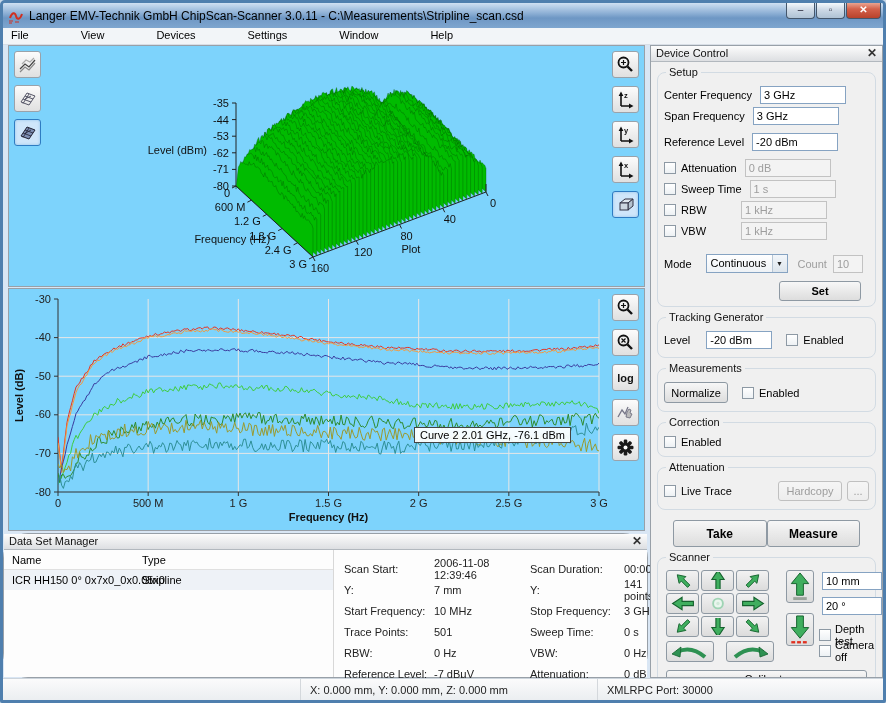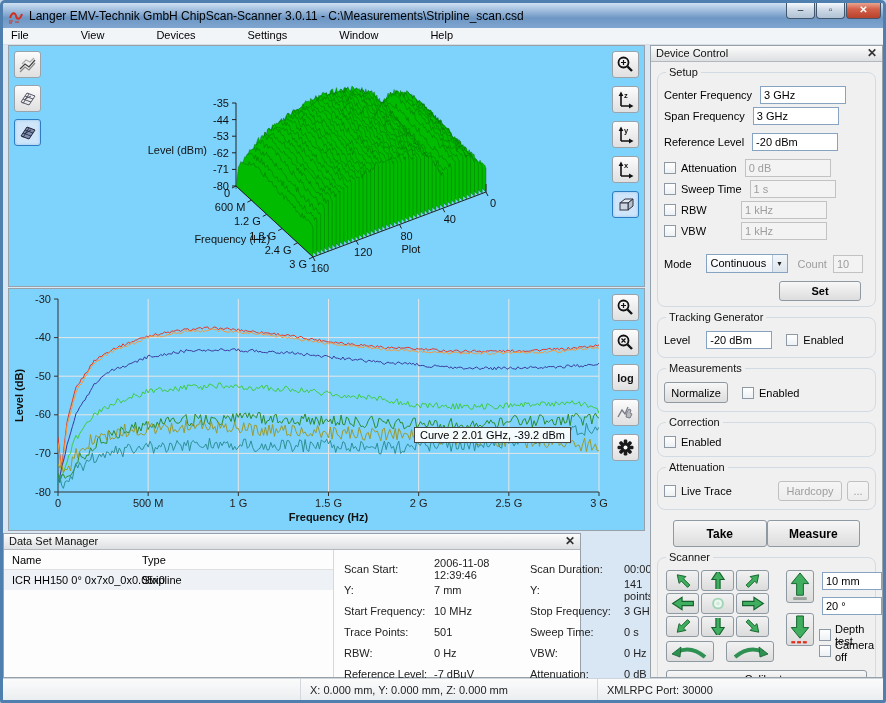--- a/index.html
+++ b/index.html
@@ -21,21 +21,21 @@
                 color:#fff; font-weight:bold; }
   
   .menubar { position:absolute; left:0; top:25px; right:0; height:17px;
              background:#f2f5f8; border-bottom:1px solid #d8dee6; display:flex; align-items:flex-start;gap:36px; }
   .mitem { font-size:11px; padding:1px 8px; color:#000; }
   
   .content { position:absolute; left:0; top:42px; right:0; bottom:22px; }
   .panel { position:absolute; background:#7dd3fc; border:1px solid #98a0a8; }
   #panel3d { left:5px; top:0; width:637px; height:242px; }
   #panel2d { left:5px; top:243px; width:637px; height:243px; }
-  #dsm     { left:0;  top:488px; width:578px; height:145px; background:#fdfdfd; }
+  #dsm     { left:0;  top:488px; width:645px; height:145px; background:#fdfdfd;border-radius:25px; }
   #device  { left:647px; top:0; width:233px; height:633px; background:#f0f0f0; }
   .ptitle { height:16px; background:linear-gradient(#fcfcfc,#dddfe2); border-bottom:1px solid #b2b8be;
             font-size:11px; color:#111; padding:1px 5px; position:relative; }
   .pclose { position:absolute; right:5px; top:0; font-size:12px; font-weight:bold; color:#333; line-height:15px; }
   
   .tbtn { width:27px; height:27px; border:1px solid #9aa2aa; border-radius:3px;
           background:linear-gradient(#fcfcfc,#ececec 55%,#e0e0e0);
           display:flex; align-items:center; justify-content:center; }
   .tbtn.sel { border-color:#2e7cc2; background:#cfe6fa; box-shadow:inset 0 0 3px #8fc2ea; }
   .vtools { position:absolute; left:5px; top:5px; display:flex; flex-direction:column; gap:7px; }
@@ -335,21 +335,21 @@
           <g clip-path="url(#clip2d)">
             <path d="M49.0,147.1L50.8,164.5L52.6,178.0L54.4,163.0L56.2,147.2L58.0,132.4L59.8,124.3L61.6,117.5L63.4,110.8L65.2,103.5L67.0,97.1L68.8,94.7L70.6,93.2L72.4,88.5L74.2,88.0L76.0,83.4L77.9,82.5L79.7,80.0L81.5,75.0L83.3,74.3L85.1,70.1L86.9,70.7L88.7,68.7L90.5,66.3L92.3,66.9L94.1,64.9L95.9,63.6L97.7,62.7L99.5,62.7L101.3,61.5L103.1,59.7L104.9,58.1L106.7,59.1L108.5,57.5L110.3,55.8L112.1,57.0L113.9,53.8L115.7,55.7L117.5,54.3L119.3,52.1L121.1,53.4L122.9,51.6L124.7,51.6L126.5,50.2L128.3,49.8L130.1,48.4L132.0,48.0L133.8,47.8L135.6,47.8L137.4,46.1L139.2,46.9L141.0,45.5L142.8,46.4L144.6,45.3L146.4,43.3L148.2,45.0L150.0,45.1L151.8,43.8L153.6,43.6L155.4,42.0L157.2,42.7L159.0,41.9L160.8,43.1L162.6,41.0L164.4,41.2L166.2,40.8L168.0,39.9L169.8,40.3L171.6,41.4L173.4,40.1L175.2,38.8L177.0,39.1L178.8,38.6L180.6,40.8L182.4,40.3L184.3,38.7L186.1,39.7L187.9,38.5L189.7,37.8L191.5,37.7L193.3,39.1L195.1,37.3L196.9,37.3L198.7,36.9L200.5,39.4L202.3,39.2L204.1,37.4L205.9,37.0L207.7,37.8L209.5,39.8L211.3,37.9L213.1,38.7L214.9,39.5L216.7,38.3L218.5,37.9L220.3,38.9L222.1,40.2L223.9,38.6L225.7,39.5L227.5,40.5L229.3,38.8L231.1,41.1L232.9,39.6L234.7,41.6L236.5,40.4L238.4,41.1L240.2,41.5L242.0,41.7L243.8,40.7L245.6,41.5L247.4,42.4L249.2,43.1L251.0,43.3L252.8,41.4L254.6,43.5L256.4,42.7L258.2,43.0L260.0,43.1L261.8,44.0L263.6,43.9L265.4,43.0L267.2,45.2L269.0,43.3L270.8,45.7L272.6,45.1L274.4,45.3L276.2,45.6L278.0,44.6L279.8,44.9L281.6,46.1L283.4,45.4L285.2,45.3L287.0,46.9L288.8,48.0L290.6,46.5L292.5,46.5L294.3,48.4L296.1,48.7L297.9,49.2L299.7,49.9L301.5,48.7L303.3,48.4L305.1,49.9L306.9,49.6L308.7,50.9L310.5,49.1L312.3,51.7L314.1,50.6L315.9,51.0L317.7,51.7L319.5,51.9L321.3,52.1L323.1,52.2L324.9,53.3L326.7,51.8L328.5,53.0L330.3,53.1L332.1,52.2L333.9,53.2L335.7,54.5L337.5,54.5L339.3,53.0L341.1,54.5L342.9,53.6L344.7,54.5L346.5,55.4L348.4,55.6L350.2,55.8L352.0,54.3L353.8,55.5L355.6,54.7L357.4,55.7L359.2,56.3L361.0,55.9L362.8,55.4L364.6,56.7L366.4,57.6L368.2,55.6L370.0,57.3L371.8,56.1L373.6,57.3L375.4,58.6L377.2,58.8L379.0,57.0L380.8,58.1L382.6,57.0L384.4,57.9L386.2,58.2L388.0,58.5L389.8,57.0L391.6,58.2L393.4,58.0L395.2,58.2L397.0,57.7L398.8,57.4L400.7,57.6L402.5,58.7L404.3,59.2L406.1,59.8L407.9,58.4L409.7,59.1L411.5,59.0L413.3,58.8L415.1,60.2L416.9,58.4L418.7,60.1L420.5,59.7L422.3,59.3L424.1,58.7L425.9,59.2L427.7,59.3L429.5,60.9L431.3,61.5L433.1,61.3L434.9,59.8L436.7,61.7L438.5,61.6L440.3,60.9L442.1,60.7L443.9,61.7L445.7,60.3L447.5,60.1L449.3,60.7L451.1,62.2L452.9,62.3L454.8,61.1L456.6,60.1L458.4,61.3L460.2,62.1L462.0,62.1L463.8,60.4L465.6,60.2L467.4,61.6L469.2,61.2L471.0,61.1L472.8,62.4L474.6,61.3L476.4,61.6L478.2,60.8L480.0,61.1L481.8,60.4L483.6,60.9L485.4,60.8L487.2,60.9L489.0,61.9L490.8,60.0L492.6,61.8L494.4,60.3L496.2,62.3L498.0,60.2L499.8,60.5L501.6,61.3L503.4,59.7L505.2,62.1L507.0,62.0L508.8,61.0L510.7,60.5L512.5,61.8L514.3,60.8L516.1,61.5L517.9,61.2L519.7,61.3L521.5,60.9L523.3,60.3L525.1,59.9L526.9,59.6L528.7,59.8L530.5,61.2L532.3,60.0L534.1,59.4L535.9,59.4L537.7,59.5L539.5,58.5L541.3,58.4L543.1,60.8L544.9,58.2L546.7,59.2L548.5,58.2L550.3,59.8L552.1,58.1L553.9,58.6L555.7,60.1L557.5,59.9L559.3,57.3L561.1,59.5L563.0,58.6L564.8,57.4L566.6,57.9L568.4,58.4L570.2,56.7L572.0,56.8L573.8,57.0L575.6,56.2L577.4,57.4L579.2,57.4L581.0,55.9L582.8,56.3L584.6,56.9L586.4,54.7L588.2,56.0L590.0,54.8" fill="none" stroke="#e63323" stroke-width="1"></path>
             <path d="M49.0,152.8L50.8,166.6L52.6,182.6L54.4,166.3L56.2,151.5L58.0,135.5L59.8,128.8L61.6,123.0L63.4,115.3L65.2,109.0L67.0,102.4L68.8,98.4L70.6,95.0L72.4,94.0L74.2,90.7L76.0,86.5L77.9,85.2L79.7,80.6L81.5,78.5L83.3,75.1L85.1,73.9L86.9,72.2L88.7,70.5L90.5,70.3L92.3,68.7L94.1,66.1L95.9,64.5L97.7,65.8L99.5,63.1L101.3,61.2L103.1,62.4L104.9,60.9L106.7,58.5L108.5,59.5L110.3,57.6L112.1,58.7L113.9,57.1L115.7,56.2L117.5,56.8L119.3,54.9L121.1,54.7L122.9,52.4L124.7,54.2L126.5,53.6L128.3,51.8L130.1,51.6L132.0,51.3L133.8,48.7L135.6,48.5L137.4,47.7L139.2,48.3L141.0,46.1L142.8,46.5L144.6,46.6L146.4,45.5L148.2,47.0L150.0,45.7L151.8,46.8L153.6,46.6L155.4,46.2L157.2,45.4L159.0,44.5L160.8,44.9L162.6,43.6L164.4,42.9L166.2,42.8L168.0,43.5L169.8,42.8L171.6,43.7L173.4,42.9L175.2,40.6L177.0,41.2L178.8,41.0L180.6,40.9L182.4,41.4L184.3,40.3L186.1,41.7L187.9,40.6L189.7,41.1L191.5,41.9L193.3,40.6L195.1,41.7L196.9,40.3L198.7,41.3L200.5,39.3L202.3,39.0L204.1,38.9L205.9,39.8L207.7,39.7L209.5,41.7L211.3,39.4L213.1,40.0L214.9,41.4L216.7,41.7L218.5,42.2L220.3,42.1L222.1,40.2L223.9,42.5L225.7,41.4L227.5,41.4L229.3,42.2L231.1,41.7L232.9,43.4L234.7,43.3L236.5,42.9L238.4,42.9L240.2,43.7L242.0,42.0L243.8,43.1L245.6,43.9L247.4,44.5L249.2,44.0L251.0,42.9L252.8,43.7L254.6,45.7L256.4,43.9L258.2,45.7L260.0,44.3L261.8,45.7L263.6,45.9L265.4,45.9L267.2,47.2L269.0,46.1L270.8,45.1L272.6,47.5L274.4,47.4L276.2,46.4L278.0,48.6L279.8,47.2L281.6,48.6L283.4,47.9L285.2,49.1L287.0,48.1L288.8,48.9L290.6,49.4L292.5,50.9L294.3,50.7L296.1,49.5L297.9,49.6L299.7,51.0L301.5,50.3L303.3,51.8L305.1,51.9L306.9,50.5L308.7,52.5L310.5,52.1L312.3,51.7L314.1,53.5L315.9,54.2L317.7,53.1L319.5,53.8L321.3,53.0L323.1,53.0L324.9,54.1L326.7,54.2L328.5,55.6L330.3,55.0L332.1,54.8L333.9,55.4L335.7,55.3L337.5,55.7L339.3,54.8L341.1,55.8L342.9,56.1L344.7,55.6L346.5,56.0L348.4,56.3L350.2,57.8L352.0,56.8L353.8,57.6L355.6,56.8L357.4,56.2L359.2,57.8L361.0,56.8L362.8,59.1L364.6,57.8L366.4,58.1L368.2,57.9L370.0,58.7L371.8,59.9L373.6,58.6L375.4,58.0L377.2,60.3L379.0,60.1L380.8,59.8L382.6,61.0L384.4,59.6L386.2,60.1L388.0,60.3L389.8,60.8L391.6,59.6L393.4,59.3L395.2,60.6L397.0,59.7L398.8,60.1L400.7,61.8L402.5,60.4L404.3,60.9L406.1,61.1L407.9,61.5L409.7,62.2L411.5,60.4L413.3,62.1L415.1,61.4L416.9,62.4L418.7,62.0L420.5,62.9L422.3,62.5L424.1,62.0L425.9,61.6L427.7,62.5L429.5,62.4L431.3,62.7L433.1,62.2L434.9,63.8L436.7,61.7L438.5,63.5L440.3,64.1L442.1,62.9L443.9,62.3L445.7,62.2L447.5,62.3L449.3,62.4L451.1,64.0L452.9,63.1L454.8,63.2L456.6,63.0L458.4,63.4L460.2,63.6L462.0,62.0L463.8,63.3L465.6,63.4L467.4,64.3L469.2,62.5L471.0,63.9L472.8,64.1L474.6,61.9L476.4,61.7L478.2,63.1L480.0,64.3L481.8,64.4L483.6,63.4L485.4,64.1L487.2,62.9L489.0,61.7L490.8,62.4L492.6,62.7L494.4,64.3L496.2,61.9L498.0,62.1L499.8,62.2L501.6,63.3L503.4,62.4L505.2,62.4L507.0,62.8L508.8,61.9L510.7,63.1L512.5,61.9L514.3,61.8L516.1,63.0L517.9,63.2L519.7,62.6L521.5,62.7L523.3,61.1L525.1,63.1L526.9,62.3L528.7,63.3L530.5,62.8L532.3,62.7L534.1,62.5L535.9,61.3L537.7,63.0L539.5,61.6L541.3,61.7L543.1,60.4L544.9,61.0L546.7,60.1L548.5,62.6L550.3,62.2L552.1,62.2L553.9,60.1L555.7,61.7L557.5,59.8L559.3,60.1L561.1,59.9L563.0,59.7L564.8,59.7L566.6,60.6L568.4,58.7L570.2,58.9L572.0,58.0L573.8,59.7L575.6,59.0L577.4,59.4L579.2,58.0L581.0,56.9L582.8,58.1L584.6,58.4L586.4,57.5L588.2,57.7L590.0,58.4" fill="none" stroke="#f59a3c" stroke-width="1"></path>
             <path d="M49.0,193.6L50.8,186.9L52.6,177.6L54.4,171.2L56.2,164.2L58.0,154.7L59.8,149.1L61.6,143.0L63.4,136.5L65.2,130.6L67.0,123.6L68.8,121.1L70.6,117.3L72.4,114.8L74.2,111.4L76.0,110.2L77.9,105.6L79.7,104.6L81.5,100.6L83.3,97.6L85.1,93.7L86.9,93.6L88.7,92.0L90.5,90.0L92.3,87.2L94.1,86.0L95.9,84.7L97.7,82.9L99.5,82.8L101.3,81.2L103.1,79.0L104.9,80.5L106.7,79.2L108.5,77.2L110.3,78.2L112.1,77.9L113.9,76.1L115.7,77.1L117.5,76.4L119.3,74.3L121.1,73.7L122.9,73.1L124.7,72.1L126.5,71.3L128.3,72.3L130.1,69.3L132.0,69.0L133.8,70.1L135.6,66.8L137.4,69.0L139.2,65.4L141.0,65.4L142.8,67.2L144.6,66.8L146.4,66.5L148.2,66.7L150.0,66.2L151.8,64.4L153.6,65.8L155.4,63.5L157.2,65.4L159.0,63.9L160.8,63.8L162.6,64.2L164.4,61.5L166.2,62.8L168.0,63.2L169.8,63.4L171.6,60.2L173.4,61.4L175.2,62.6L177.0,59.6L178.8,60.4L180.6,60.6L182.4,60.7L184.3,61.6L186.1,61.0L187.9,60.3L189.7,59.5L191.5,60.0L193.3,60.9L195.1,60.1L196.9,61.4L198.7,59.6L200.5,60.2L202.3,60.9L204.1,61.0L205.9,60.1L207.7,60.4L209.5,60.7L211.3,58.8L213.1,58.9L214.9,60.2L216.7,60.7L218.5,60.2L220.3,60.9L222.1,59.5L223.9,58.9L225.7,58.7L227.5,61.0L229.3,58.8L231.1,61.4L232.9,61.0L234.7,61.9L236.5,61.3L238.4,62.0L240.2,60.5L242.0,59.7L243.8,59.4L245.6,61.8L247.4,60.1L249.2,62.1L251.0,61.3L252.8,62.3L254.6,62.5L256.4,62.5L258.2,63.0L260.0,61.3L261.8,61.6L263.6,61.1L265.4,61.9L267.2,63.2L269.0,63.0L270.8,63.6L272.6,61.9L274.4,63.8L276.2,62.6L278.0,61.4L279.8,63.0L281.6,63.0L283.4,61.7L285.2,64.0L287.0,64.1L288.8,62.6L290.6,63.9L292.5,63.8L294.3,65.5L296.1,65.3L297.9,63.2L299.7,64.5L301.5,65.4L303.3,65.4L305.1,65.1L306.9,66.1L308.7,65.2L310.5,65.9L312.3,67.4L314.1,66.4L315.9,65.4L317.7,65.7L319.5,66.5L321.3,67.3L323.1,68.8L324.9,66.0L326.7,68.2L328.5,68.1L330.3,68.7L332.1,69.5L333.9,67.0L335.7,69.8L337.5,68.7L339.3,68.1L341.1,68.2L342.9,70.4L344.7,70.0L346.5,69.4L348.4,70.1L350.2,69.3L352.0,68.9L353.8,69.9L355.6,71.5L357.4,72.3L359.2,70.3L361.0,70.6L362.8,71.6L364.6,70.5L366.4,72.0L368.2,71.1L370.0,72.0L371.8,71.5L373.6,73.6L375.4,74.3L377.2,73.0L379.0,72.1L380.8,73.0L382.6,73.0L384.4,72.8L386.2,74.7L388.0,72.6L389.8,72.0L391.6,73.2L393.4,74.1L395.2,72.8L397.0,72.8L398.8,74.2L400.7,72.8L402.5,74.2L404.3,73.3L406.1,75.3L407.9,73.2L409.7,75.7L411.5,75.6L413.3,75.4L415.1,75.7L416.9,76.9L418.7,77.1L420.5,77.2L422.3,77.5L424.1,76.3L425.9,74.9L427.7,75.9L429.5,75.9L431.3,76.5L433.1,76.2L434.9,76.7L436.7,76.3L438.5,76.3L440.3,78.1L442.1,76.8L443.9,78.9L445.7,77.0L447.5,78.1L449.3,77.4L451.1,77.1L452.9,77.6L454.8,79.2L456.6,78.6L458.4,78.6L460.2,77.7L462.0,78.2L463.8,79.0L465.6,78.0L467.4,77.0L469.2,78.1L471.0,79.5L472.8,78.4L474.6,78.4L476.4,77.0L478.2,77.3L480.0,79.1L481.8,77.5L483.6,80.0L485.4,77.2L487.2,79.7L489.0,76.9L490.8,77.6L492.6,79.1L494.4,77.0L496.2,77.3L498.0,79.3L499.8,78.3L501.6,77.1L503.4,78.6L505.2,78.9L507.0,79.3L508.8,76.8L510.7,78.3L512.5,78.6L514.3,78.0L516.1,77.2L517.9,78.5L519.7,77.8L521.5,76.3L523.3,77.3L525.1,77.3L526.9,77.0L528.7,78.5L530.5,78.1L532.3,77.6L534.1,78.5L535.9,76.6L537.7,77.5L539.5,76.6L541.3,76.5L543.1,76.7L544.9,76.3L546.7,78.3L548.5,76.7L550.3,76.3L552.1,76.3L553.9,77.9L555.7,77.9L557.5,75.2L559.3,75.0L561.1,76.2L563.0,76.8L564.8,74.6L566.6,76.1L568.4,74.4L570.2,77.1L572.0,75.9L573.8,76.9L575.6,75.4L577.4,75.6L579.2,74.4L581.0,74.6L582.8,74.9L584.6,75.4L586.4,74.9L588.2,74.8L590.0,73.1" fill="none" stroke="#3a3a9e" stroke-width="1"></path>
             <path d="M49.0,194.1L50.8,190.9L52.6,186.8L54.4,182.4L56.2,177.2L58.0,172.4L59.8,165.3L61.6,163.4L63.4,154.5L65.2,149.7L67.0,145.3L68.8,148.5L70.6,143.8L72.4,140.9L74.2,138.4L76.0,134.9L77.9,132.2L79.7,131.7L81.5,130.8L83.3,127.8L85.1,123.1L86.9,123.5L88.7,125.2L90.5,119.2L92.3,121.9L94.1,117.8L95.9,116.4L97.7,118.4L99.5,118.6L101.3,114.3L103.1,114.6L104.9,115.3L106.7,113.1L108.5,108.4L110.3,110.2L112.1,113.1L113.9,110.5L115.7,111.3L117.5,110.1L119.3,108.0L121.1,107.5L122.9,108.3L124.7,103.5L126.5,105.1L128.3,105.5L130.1,107.5L132.0,106.3L133.8,101.8L135.6,103.8L137.4,99.4L139.2,102.9L141.0,99.2L142.8,98.9L144.6,102.9L146.4,99.9L148.2,99.1L150.0,97.7L151.8,98.1L153.6,101.4L155.4,100.0L157.2,100.9L159.0,101.8L160.8,98.9L162.6,99.7L164.4,100.7L166.2,96.6L168.0,99.6L169.8,101.2L171.6,96.1L173.4,98.8L175.2,95.3L177.0,99.8L178.8,94.9L180.6,95.2L182.4,95.7L184.3,94.8L186.1,95.0L187.9,95.7L189.7,98.4L191.5,96.5L193.3,99.8L195.1,95.1L196.9,97.7L198.7,97.1L200.5,93.8L202.3,94.8L204.1,95.4L205.9,97.6L207.7,98.2L209.5,93.2L211.3,92.9L213.1,96.3L214.9,98.3L216.7,96.0L218.5,96.4L220.3,97.7L222.1,95.4L223.9,97.7L225.7,95.0L227.5,94.8L229.3,97.3L231.1,97.3L232.9,95.7L234.7,99.7L236.5,98.7L238.4,99.6L240.2,96.7L242.0,97.3L243.8,100.5L245.6,100.1L247.4,97.6L249.2,98.3L251.0,97.6L252.8,95.2L254.6,98.8L256.4,95.8L258.2,95.4L260.0,100.5L261.8,97.4L263.6,99.1L265.4,101.0L267.2,101.3L269.0,98.0L270.8,101.3L272.6,100.7L274.4,99.6L276.2,96.3L278.0,96.7L279.8,99.0L281.6,101.7L283.4,98.8L285.2,101.0L287.0,100.6L288.8,102.7L290.6,102.0L292.5,97.7L294.3,101.5L296.1,102.0L297.9,99.8L299.7,102.8L301.5,100.3L303.3,100.3L305.1,99.2L306.9,100.9L308.7,102.5L310.5,103.4L312.3,105.7L314.1,103.4L315.9,102.2L317.7,101.0L319.5,102.3L321.3,102.2L323.1,105.6L324.9,105.9L326.7,104.4L328.5,105.0L330.3,106.2L332.1,107.8L333.9,107.2L335.7,105.1L337.5,107.8L339.3,105.2L341.1,107.4L342.9,106.4L344.7,105.9L346.5,107.2L348.4,109.0L350.2,104.2L352.0,107.5L353.8,106.7L355.6,107.2L357.4,109.4L359.2,105.0L361.0,106.2L362.8,108.5L364.6,107.3L366.4,108.0L368.2,110.7L370.0,106.3L371.8,106.5L373.6,109.8L375.4,108.8L377.2,110.8L379.0,111.1L380.8,113.2L382.6,111.3L384.4,113.7L386.2,111.1L388.0,108.8L389.8,114.5L391.6,111.5L393.4,115.0L395.2,113.2L397.0,114.8L398.8,111.4L400.7,116.5L402.5,115.6L404.3,116.8L406.1,116.9L407.9,113.9L409.7,115.2L411.5,118.1L413.3,113.2L415.1,114.0L416.9,113.7L418.7,118.0L420.5,113.0L422.3,115.3L424.1,117.3L425.9,114.2L427.7,112.7L429.5,118.1L431.3,117.5L433.1,115.0L434.9,116.6L436.7,114.8L438.5,117.8L440.3,117.2L442.1,119.0L443.9,113.7L445.7,119.3L447.5,113.6L449.3,119.0L451.1,113.7L452.9,118.2L454.8,115.3L456.6,115.9L458.4,114.8L460.2,117.9L462.0,119.3L463.8,119.0L465.6,114.2L467.4,117.3L469.2,116.1L471.0,117.2L472.8,113.8L474.6,119.2L476.4,118.8L478.2,113.6L480.0,114.5L481.8,115.7L483.6,116.6L485.4,118.7L487.2,118.8L489.0,118.2L490.8,114.9L492.6,116.8L494.4,118.4L496.2,113.4L498.0,113.0L499.8,117.5L501.6,113.5L503.4,116.6L505.2,113.9L507.0,115.5L508.8,115.1L510.7,115.9L512.5,112.9L514.3,117.0L516.1,112.2L517.9,113.6L519.7,112.9L521.5,116.6L523.3,114.9L525.1,115.2L526.9,114.5L528.7,113.4L530.5,115.7L532.3,111.9L534.1,112.0L535.9,112.6L537.7,115.7L539.5,112.2L541.3,116.1L543.1,112.8L544.9,116.3L546.7,111.7L548.5,113.2L550.3,115.1L552.1,112.5L553.9,112.2L555.7,114.9L557.5,112.0L559.3,112.6L561.1,113.2L563.0,110.6L564.8,113.7L566.6,114.0L568.4,113.4L570.2,111.6L572.0,116.2L573.8,114.6L575.6,112.2L577.4,114.2L579.2,117.6L581.0,116.0L582.8,116.3L584.6,117.5L586.4,118.0L588.2,118.5L590.0,123.3" fill="none" stroke="#3ecc3e" stroke-width="1"></path>
             <path d="M49.0,183.0L50.8,192.6L52.6,185.0L54.4,184.5L56.2,188.3L58.0,186.6L59.8,185.9L61.6,185.6L63.4,182.8L65.2,179.7L67.0,173.2L68.8,172.9L70.6,162.4L72.4,167.0L74.2,167.5L76.0,169.3L77.9,165.0L79.7,165.3L81.5,157.8L83.3,161.0L85.1,159.3L86.9,157.9L88.7,148.6L90.5,146.7L92.3,153.2L94.1,152.4L95.9,153.0L97.7,153.4L99.5,140.3L101.3,142.6L103.1,145.4L104.9,140.6L106.7,145.0L108.5,148.1L110.3,147.6L112.1,136.8L113.9,139.0L115.7,143.2L117.5,141.7L119.3,142.9L121.1,140.2L122.9,134.6L124.7,138.2L126.5,132.2L128.3,143.2L130.1,136.8L132.0,140.9L133.8,133.2L135.6,135.2L137.4,131.4L139.2,139.5L141.0,135.6L142.8,137.5L144.6,134.1L146.4,138.2L148.2,132.1L150.0,135.6L151.8,128.6L153.6,133.5L155.4,133.8L157.2,128.4L159.0,127.0L160.8,132.1L162.6,128.9L164.4,127.9L166.2,131.9L168.0,133.2L169.8,133.1L171.6,131.8L173.4,127.7L175.2,126.5L177.0,124.5L178.8,133.9L180.6,136.0L182.4,133.1L184.3,136.2L186.1,124.0L187.9,126.8L189.7,128.5L191.5,124.7L193.3,134.8L195.1,133.7L196.9,125.1L198.7,132.2L200.5,134.4L202.3,127.0L204.1,127.9L205.9,128.0L207.7,130.1L209.5,133.4L211.3,134.6L213.1,133.7L214.9,125.4L216.7,128.6L218.5,125.8L220.3,127.4L222.1,131.5L223.9,123.8L225.7,132.5L227.5,123.5L229.3,127.4L231.1,123.0L232.9,128.1L234.7,124.3L236.5,122.9L238.4,127.7L240.2,122.8L242.0,128.7L243.8,124.5L245.6,126.2L247.4,127.8L249.2,122.5L251.0,122.7L252.8,133.3L254.6,125.4L256.4,134.4L258.2,130.8L260.0,130.4L261.8,126.0L263.6,132.4L265.4,125.2L267.2,124.3L269.0,133.0L270.8,131.2L272.6,133.3L274.4,129.9L276.2,128.2L278.0,128.2L279.8,133.9L281.6,131.9L283.4,127.8L285.2,133.4L287.0,133.4L288.8,131.9L290.6,135.3L292.5,126.1L294.3,128.7L296.1,124.0L297.9,131.9L299.7,127.2L301.5,134.3L303.3,128.0L305.1,134.4L306.9,126.8L308.7,129.8L310.5,135.3L312.3,125.9L314.1,134.1L315.9,130.3L317.7,129.3L319.5,132.0L321.3,129.2L323.1,133.8L324.9,126.1L326.7,135.5L328.5,132.3L330.3,134.9L332.1,125.1L333.9,134.4L335.7,134.8L337.5,127.0L339.3,128.4L341.1,133.9L342.9,134.3L344.7,136.7L346.5,126.8L348.4,129.9L350.2,133.2L352.0,136.7L353.8,136.1L355.6,137.7L357.4,135.6L359.2,130.8L361.0,127.6L362.8,126.0L364.6,131.7L366.4,138.0L368.2,136.6L370.0,128.1L371.8,129.0L373.6,131.4L375.4,131.7L377.2,133.7L379.0,129.2L380.8,133.9L382.6,137.6L384.4,138.7L386.2,132.6L388.0,130.0L389.8,128.8L391.6,133.0L393.4,132.5L395.2,138.9L397.0,137.6L398.8,136.1L400.7,136.4L402.5,132.1L404.3,128.2L406.1,128.0L407.9,138.8L409.7,135.0L411.5,131.6L413.3,134.3L415.1,133.2L416.9,136.7L418.7,136.2L420.5,130.1L422.3,135.0L424.1,135.1L425.9,130.4L427.7,131.1L429.5,139.4L431.3,134.2L433.1,139.6L434.9,135.0L436.7,139.7L438.5,138.7L440.3,132.6L442.1,128.4L443.9,137.6L445.7,137.2L447.5,132.8L449.3,137.5L451.1,135.7L452.9,135.0L454.8,138.0L456.6,139.5L458.4,135.1L460.2,138.4L462.0,134.5L463.8,130.9L465.6,136.7L467.4,133.1L469.2,136.9L471.0,135.0L472.8,136.8L474.6,135.3L476.4,133.2L478.2,130.3L480.0,133.5L481.8,129.9L483.6,132.9L485.4,132.7L487.2,137.8L489.0,136.2L490.8,128.2L492.6,128.1L494.4,135.5L496.2,132.8L498.0,131.7L499.8,132.1L501.6,131.6L503.4,127.9L505.2,125.6L507.0,125.9L508.8,129.0L510.7,134.8L512.5,134.6L514.3,129.8L516.1,128.6L517.9,134.3L519.7,131.0L521.5,126.0L523.3,137.1L525.1,130.7L526.9,135.7L528.7,130.7L530.5,124.9L532.3,125.2L534.1,127.0L535.9,134.2L537.7,130.7L539.5,132.3L541.3,130.6L543.1,129.3L544.9,134.4L546.7,135.0L548.5,127.5L550.3,127.3L552.1,135.0L553.9,127.3L555.7,133.1L557.5,132.5L559.3,124.2L561.1,135.6L563.0,125.0L564.8,126.5L566.6,123.4L568.4,124.1L570.2,126.8L572.0,128.7L573.8,135.3L575.6,126.8L577.4,127.3L579.2,124.7L581.0,124.4L582.8,134.0L584.6,126.0L586.4,123.3L588.2,126.8L590.0,128.2" fill="none" stroke="#2e8b2e" stroke-width="1"></path>
             <path d="M49.0,173.8L50.8,178.0L52.6,174.1L54.4,182.5L56.2,179.2L58.0,179.6L59.8,175.8L61.6,181.0L63.4,166.9L65.2,168.6L67.0,158.5L68.8,168.1L70.6,161.3L72.4,159.1L74.2,158.3L76.0,160.3L77.9,157.7L79.7,158.7L81.5,144.6L83.3,154.3L85.1,153.1L86.9,145.4L88.7,146.9L90.5,147.3L92.3,143.2L94.1,145.0L95.9,144.1L97.7,150.0L99.5,140.5L101.3,149.5L103.1,147.9L104.9,148.8L106.7,147.4L108.5,139.1L110.3,139.1L112.1,145.7L113.9,145.7L115.7,134.0L117.5,146.9L119.3,145.1L121.1,141.4L122.9,139.5L124.7,142.2L126.5,136.5L128.3,145.0L130.1,144.9L132.0,143.3L133.8,144.8L135.6,144.8L137.4,142.2L139.2,131.5L141.0,136.6L142.8,133.2L144.6,136.3L146.4,144.0L148.2,139.7L150.0,134.3L151.8,139.9L153.6,136.5L155.4,133.8L157.2,136.1L159.0,137.2L160.8,143.7L162.6,132.9L164.4,141.8L166.2,139.4L168.0,142.3L169.8,140.6L171.6,137.0L173.4,135.3L175.2,142.8L177.0,130.3L178.8,139.6L180.6,140.0L182.4,136.4L184.3,133.0L186.1,138.7L187.9,134.9L189.7,134.9L191.5,130.3L193.3,139.0L195.1,132.2L196.9,136.8L198.7,140.1L200.5,139.2L202.3,131.6L204.1,139.3L205.9,136.5L207.7,143.2L209.5,131.9L211.3,138.4L213.1,133.7L214.9,137.6L216.7,133.7L218.5,142.2L220.3,140.2L222.1,141.8L223.9,138.7L225.7,132.4L227.5,138.4L229.3,138.3L231.1,143.0L232.9,141.4L234.7,132.6L236.5,140.3L238.4,140.3L240.2,133.1L242.0,134.8L243.8,145.7L245.6,135.4L247.4,135.4L249.2,143.6L251.0,145.9L252.8,138.3L254.6,145.4L256.4,137.0L258.2,145.5L260.0,135.0L261.8,143.4L263.6,134.5L265.4,146.4L267.2,138.7L269.0,142.7L270.8,140.7L272.6,135.7L274.4,140.5L276.2,135.1L278.0,145.5L279.8,144.4L281.6,146.2L283.4,135.2L285.2,136.0L287.0,141.4L288.8,145.4L290.6,145.7L292.5,137.3L294.3,143.4L296.1,141.9L297.9,145.7L299.7,145.9L301.5,143.6L303.3,146.1L305.1,139.7L306.9,142.8L308.7,135.4L310.5,142.0L312.3,147.8L314.1,141.6L315.9,141.3L317.7,143.6L319.5,147.9L321.3,137.0L323.1,149.2L324.9,137.1L326.7,138.7L328.5,145.0L330.3,146.1L332.1,149.3L333.9,140.5L335.7,139.7L337.5,144.0L339.3,136.7L341.1,148.4L342.9,139.5L344.7,144.8L346.5,148.1L348.4,146.9L350.2,137.3L352.0,143.6L353.8,149.4L355.6,150.2L357.4,143.7L359.2,142.4L361.0,148.8L362.8,138.6L364.6,139.6L366.4,142.2L368.2,141.0L370.0,145.7L371.8,150.8L373.6,139.5L375.4,138.1L377.2,150.1L379.0,144.3L380.8,139.4L382.6,144.6L384.4,148.9L386.2,138.3L388.0,149.8L389.8,138.6L391.6,142.2L393.4,148.2L395.2,143.3L397.0,143.5L398.8,144.6L400.7,149.8L402.5,139.6L404.3,147.2L406.1,148.2L407.9,152.9L409.7,152.2L411.5,148.2L413.3,141.7L415.1,142.3L416.9,151.0L418.7,150.7L420.5,145.6L422.3,144.7L424.1,143.7L425.9,148.1L427.7,144.2L429.5,151.1L431.3,154.3L433.1,142.3L434.9,141.8L436.7,143.7L438.5,143.8L440.3,145.3L442.1,148.8L443.9,147.9L445.7,142.0L447.5,154.3L449.3,144.6L451.1,154.1L452.9,148.6L454.8,151.8L456.6,144.7L458.4,152.2L460.2,149.2L462.0,149.8L463.8,143.0L465.6,142.6L467.4,154.8L469.2,154.8L471.0,154.9L472.8,145.5L474.6,151.6L476.4,152.3L478.2,152.9L480.0,147.8L481.8,150.0L483.6,146.0L485.4,145.4L487.2,154.5L489.0,156.9L490.8,153.5L492.6,155.2L494.4,148.2L496.2,156.6L498.0,146.3L499.8,151.0L501.6,147.4L503.4,151.3L505.2,151.4L507.0,152.2L508.8,151.2L510.7,150.3L512.5,151.5L514.3,147.8L516.1,152.5L517.9,157.9L519.7,147.9L521.5,146.5L523.3,156.3L525.1,154.1L526.9,150.4L528.7,144.9L530.5,156.6L532.3,145.3L534.1,150.5L535.9,155.8L537.7,157.5L539.5,155.9L541.3,148.3L543.1,154.6L544.9,149.3L546.7,146.6L548.5,146.4L550.3,155.5L552.1,153.3L553.9,156.3L555.7,157.0L557.5,152.9L559.3,149.5L561.1,153.3L563.0,150.3L564.8,151.8L566.6,157.1L568.4,155.1L570.2,155.3L572.0,161.1L573.8,153.7L575.6,148.2L577.4,161.6L579.2,153.4L581.0,149.4L582.8,160.4L584.6,157.1L586.4,153.9L588.2,160.4L590.0,160.9" fill="none" stroke="#9a9a2e" stroke-width="1"></path>
             <path d="M49.0,194.8L50.8,185.6L52.6,195.2L54.4,198.4L56.2,191.7L58.0,190.7L59.8,191.8L61.6,186.2L63.4,189.3L65.2,179.1L67.0,174.3L68.8,178.0L70.6,172.6L72.4,175.5L74.2,180.7L76.0,174.3L77.9,170.0L79.7,171.2L81.5,170.0L83.3,163.1L85.1,172.6L86.9,172.1L88.7,167.9L90.5,164.0L92.3,166.7L94.1,163.3L95.9,167.8L97.7,161.9L99.5,162.5L101.3,165.4L103.1,160.8L104.9,163.1L106.7,156.0L108.5,163.9L110.3,158.0L112.1,161.7L113.9,166.8L115.7,157.4L117.5,157.5L119.3,153.9L121.1,155.8L122.9,160.3L124.7,163.3L126.5,161.4L128.3,158.3L130.1,156.0L132.0,159.2L133.8,159.4L135.6,155.5L137.4,153.2L139.2,157.1L141.0,151.3L142.8,154.7L144.6,163.3L146.4,157.4L148.2,159.0L150.0,155.3L151.8,157.0L153.6,152.7L155.4,155.4L157.2,162.3L159.0,160.5L160.8,153.1L162.6,153.7L164.4,160.4L166.2,156.1L168.0,150.5L169.8,153.7L171.6,154.6L173.4,160.6L175.2,152.2L177.0,155.7L178.8,150.4L180.6,160.8L182.4,152.2L184.3,150.5L186.1,152.9L187.9,152.1L189.7,155.4L191.5,156.7L193.3,157.6L195.1,156.8L196.9,154.0L198.7,159.5L200.5,148.2L202.3,157.3L204.1,158.2L205.9,152.9L207.7,152.3L209.5,158.4L211.3,152.0L213.1,155.7L214.9,151.7L216.7,153.1L218.5,151.7L220.3,157.7L222.1,153.6L223.9,159.9L225.7,156.4L227.5,159.7L229.3,157.3L231.1,154.7L232.9,156.3L234.7,149.3L236.5,149.1L238.4,158.3L240.2,156.4L242.0,150.9L243.8,157.7L245.6,161.3L247.4,161.4L249.2,159.4L251.0,158.3L252.8,153.7L254.6,159.5L256.4,154.2L258.2,160.0L260.0,159.6L261.8,152.4L263.6,157.6L265.4,154.6L267.2,158.3L269.0,160.6L270.8,159.2L272.6,150.3L274.4,150.3L276.2,158.8L278.0,150.7L279.8,150.6L281.6,154.4L283.4,161.7L285.2,159.3L287.0,155.2L288.8,156.9L290.6,149.8L292.5,150.8L294.3,161.9L296.1,149.5L297.9,159.6L299.7,161.5L301.5,151.7L303.3,153.3L305.1,156.4L306.9,158.7L308.7,152.1L310.5,159.1L312.3,149.8L314.1,151.7L315.9,152.2L317.7,149.2L319.5,153.9L321.3,150.5L323.1,157.8L324.9,154.8L326.7,162.4L328.5,156.1L330.3,158.8L332.1,158.8L333.9,151.6L335.7,152.8L337.5,160.3L339.3,158.5L341.1,161.4L342.9,153.0L344.7,158.5L346.5,156.4L348.4,160.3L350.2,161.1L352.0,151.3L353.8,153.4L355.6,159.9L357.4,156.2L359.2,157.3L361.0,157.4L362.8,156.6L364.6,157.4L366.4,158.8L368.2,153.2L370.0,163.5L371.8,164.1L373.6,157.1L375.4,151.0L377.2,159.6L379.0,152.2L380.8,153.2L382.6,158.3L384.4,156.2L386.2,163.5L388.0,155.5L389.8,151.2L391.6,163.4L393.4,161.3L395.2,162.1L397.0,156.9L398.8,153.9L400.7,156.7L402.5,155.4L404.3,157.7L406.1,160.1L407.9,150.2L409.7,154.3L411.5,155.4L413.3,150.1L415.1,151.1L416.9,155.5L418.7,156.1L420.5,161.3L422.3,150.2L424.1,152.6L425.9,157.4L427.7,158.5L429.5,155.3L431.3,149.9L433.1,154.3L434.9,152.7L436.7,149.9L438.5,157.5L440.3,150.3L442.1,161.4L443.9,153.4L445.7,149.1L447.5,159.0L449.3,158.9L451.1,150.0L452.9,159.2L454.8,159.6L456.6,149.1L458.4,154.1L460.2,159.2L462.0,150.9L463.8,150.5L465.6,160.9L467.4,151.2L469.2,157.4L471.0,155.0L472.8,154.9L474.6,157.6L476.4,148.4L478.2,156.5L480.0,156.8L481.8,153.6L483.6,152.0L485.4,156.0L487.2,146.6L489.0,152.4L490.8,157.1L492.6,158.2L494.4,148.6L496.2,146.7L498.0,147.1L499.8,153.5L501.6,145.7L503.4,152.6L505.2,156.1L507.0,151.7L508.8,154.3L510.7,147.5L512.5,145.6L514.3,152.7L516.1,147.9L517.9,145.2L519.7,148.9L521.5,148.1L523.3,145.1L525.1,143.3L526.9,154.0L528.7,147.8L530.5,153.9L532.3,143.5L534.1,144.9L535.9,143.1L537.7,151.5L539.5,153.0L541.3,151.1L543.1,140.5L544.9,148.3L546.7,150.4L548.5,144.0L550.3,148.3L552.1,150.5L553.9,148.4L555.7,149.6L557.5,144.7L559.3,149.2L561.1,142.5L563.0,136.8L564.8,137.0L566.6,135.6L568.4,144.8L570.2,143.8L572.0,143.2L573.8,143.4L575.6,145.4L577.4,133.1L579.2,139.3L581.0,142.2L582.8,143.5L584.6,140.3L586.4,136.8L588.2,140.3L590.0,137.2" fill="none" stroke="#2e8f96" stroke-width="1"></path>
           </g>
         </svg>
-      <div class="tooltip">Curve 2  2.01 GHz, -39.2 dBm</div>
+      <div class="tooltip">Curve 2  2.01 GHz, -76.1 dBm</div>
       <div class="rtools">
         <div class="tbtn">
           <svg width="19" height="19" viewBox="0 0 19 19">
             <circle cx="7.5" cy="7.5" r="5" fill="none" stroke="#111" stroke-width="1.8"></circle>
             <path d="M5,7.5 h5 M7.5,5 v5" stroke="#111" stroke-width="1.2"></path>
             <path d="M11.5,11.5 L16,16" stroke="#111" stroke-width="2.4"></path>
           </svg>
         </div>
         <div class="tbtn">
           <svg width="19" height="19" viewBox="0 0 19 19">

